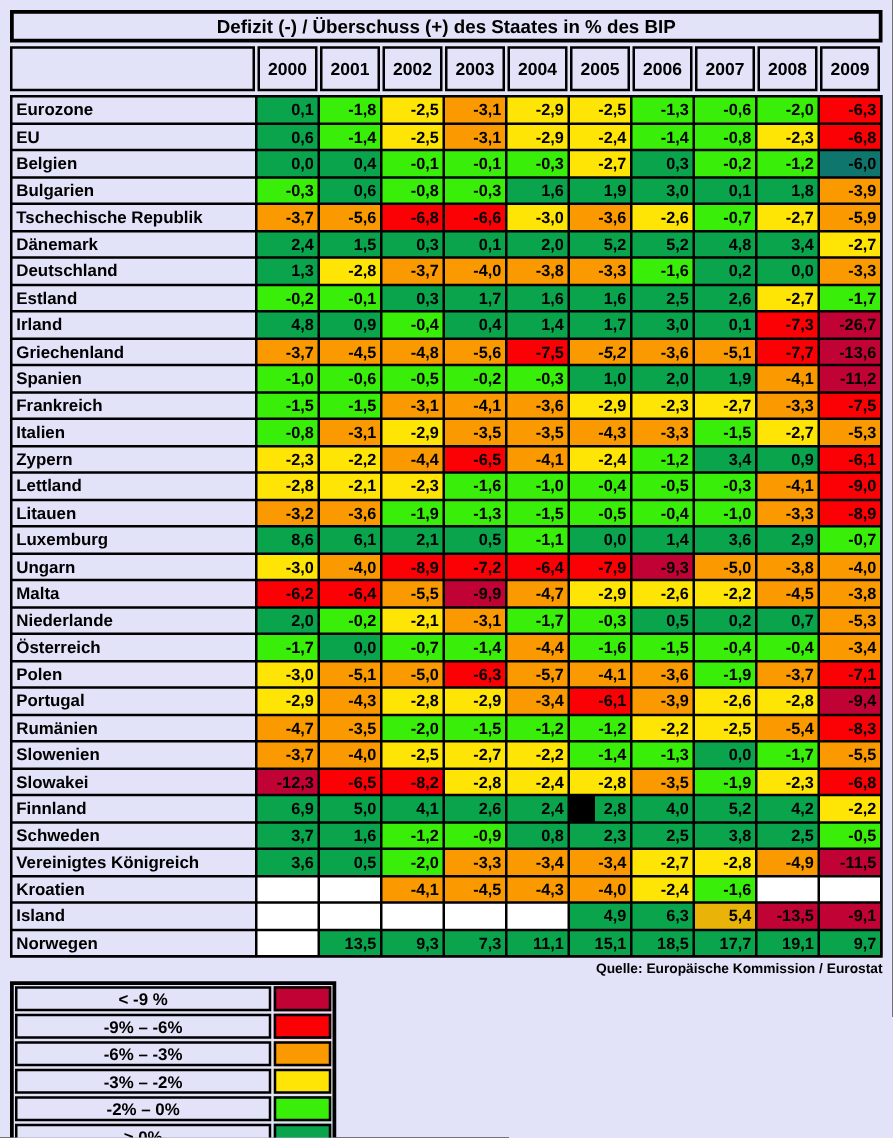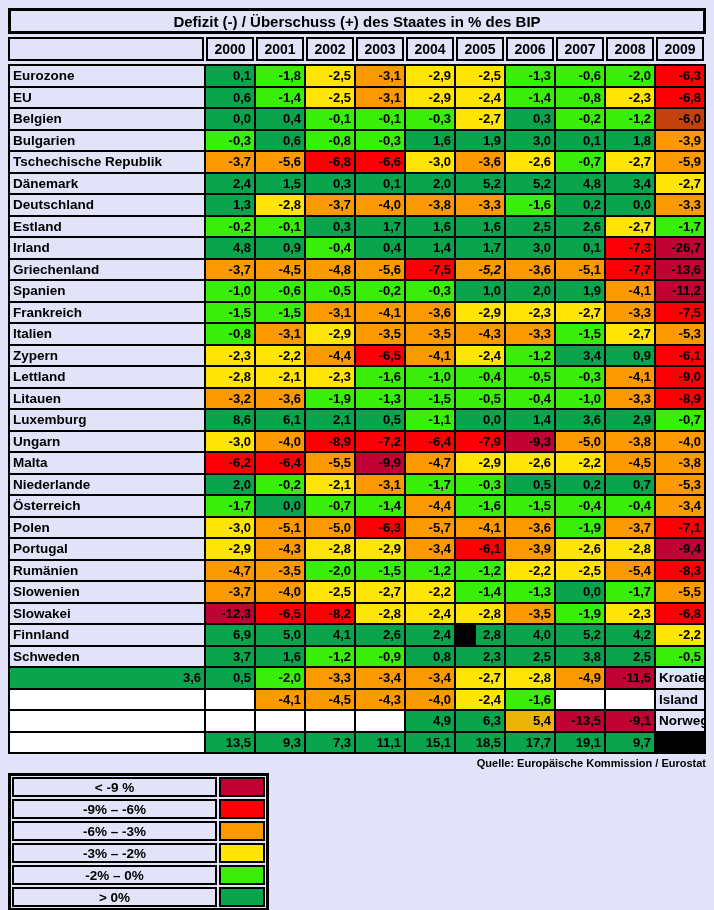--- a/index.html
+++ b/index.html
@@ -21,21 +21,21 @@
     display: flex; align-items: center; justify-content: center;
     font-size: 15px;
     margin-bottom: 3px;
   }
 
   .header-row { display: flex; width: 698px; margin-bottom: 3px; }
   .hcell {
     box-sizing: border-box;
     border: 2px solid #000;
     background: #E2E2F8;
-    height: 24px;
+    height: 36px;
     display: flex; align-items: center; justify-content: center;
     font-size: 14px;
   }
   .country-h { width: 196px; }
   .year-h { width: 48px; margin-left: 2px; }
 
   .grid {
     display: grid;
     grid-template-columns: 194px repeat(10, 48px);
     grid-auto-rows: 19.5px;
@@ -129,21 +129,21 @@
       <div class="cell country-cell">Belgien</div>
       <div class="cell value-cell" style="background: rgb(9, 164, 76);">0,0</div>
       <div class="cell value-cell" style="background: rgb(9, 164, 76);">0,4</div>
       <div class="cell value-cell" style="background: rgb(57, 238, 9);">-0,1</div>
       <div class="cell value-cell" style="background: rgb(57, 238, 9);">-0,1</div>
       <div class="cell value-cell" style="background: rgb(57, 238, 9);">-0,3</div>
       <div class="cell value-cell" style="background: rgb(255, 229, 5);">-2,7</div>
       <div class="cell value-cell" style="background: rgb(9, 164, 76);">0,3</div>
       <div class="cell value-cell" style="background: rgb(57, 238, 9);">-0,2</div>
       <div class="cell value-cell" style="background: rgb(57, 238, 9);">-1,2</div>
-      <div class="cell value-cell" style="background: #c2410c;">-6,0</div>
+      <div class="cell value-cell" style="background: #0f766e;">-6,0</div>
       <div class="cell country-cell">Bulgarien</div>
       <div class="cell value-cell" style="background: rgb(57, 238, 9);">-0,3</div>
       <div class="cell value-cell" style="background: rgb(9, 164, 76);">0,6</div>
       <div class="cell value-cell" style="background: rgb(57, 238, 9);">-0,8</div>
       <div class="cell value-cell" style="background: rgb(57, 238, 9);">-0,3</div>
       <div class="cell value-cell" style="background: rgb(9, 164, 76);">1,6</div>
       <div class="cell value-cell" style="background: rgb(9, 164, 76);">1,9</div>
       <div class="cell value-cell" style="background: rgb(9, 164, 76);">3,0</div>
       <div class="cell value-cell" style="background: rgb(9, 164, 76);">0,1</div>
       <div class="cell value-cell" style="background: rgb(9, 164, 76);">1,8</div>
@@ -405,20 +405,21 @@
       <div class="cell value-cell" style="background: rgb(9, 164, 76);">3,7</div>
       <div class="cell value-cell" style="background: rgb(9, 164, 76);">1,6</div>
       <div class="cell value-cell" style="background: rgb(57, 238, 9);">-1,2</div>
       <div class="cell value-cell" style="background: rgb(57, 238, 9);">-0,9</div>
       <div class="cell value-cell" style="background: rgb(9, 164, 76);">0,8</div>
       <div class="cell value-cell" style="background: rgb(9, 164, 76);">2,3</div>
       <div class="cell value-cell" style="background: rgb(9, 164, 76);">2,5</div>
       <div class="cell value-cell" style="background: rgb(9, 164, 76);">3,8</div>
       <div class="cell value-cell" style="background: rgb(9, 164, 76);">2,5</div>
       <div class="cell value-cell" style="background: rgb(57, 238, 9);">-0,5</div>
+      <div class="cell country-cell">Vereinigtes Königreich</div>
       <div class="cell value-cell" style="background: rgb(9, 164, 76);">3,6</div>
       <div class="cell value-cell" style="background: rgb(9, 164, 76);">0,5</div>
       <div class="cell value-cell" style="background: rgb(57, 238, 9);">-2,0</div>
       <div class="cell value-cell" style="background: rgb(250, 154, 0);">-3,3</div>
       <div class="cell value-cell" style="background: rgb(250, 154, 0);">-3,4</div>
       <div class="cell value-cell" style="background: rgb(250, 154, 0);">-3,4</div>
       <div class="cell value-cell" style="background: rgb(255, 229, 5);">-2,7</div>
       <div class="cell value-cell" style="background: rgb(255, 229, 5);">-2,8</div>
       <div class="cell value-cell" style="background: rgb(250, 154, 0);">-4,9</div>
       <div class="cell value-cell" style="background: rgb(192, 3, 52);">-11,5</div>

